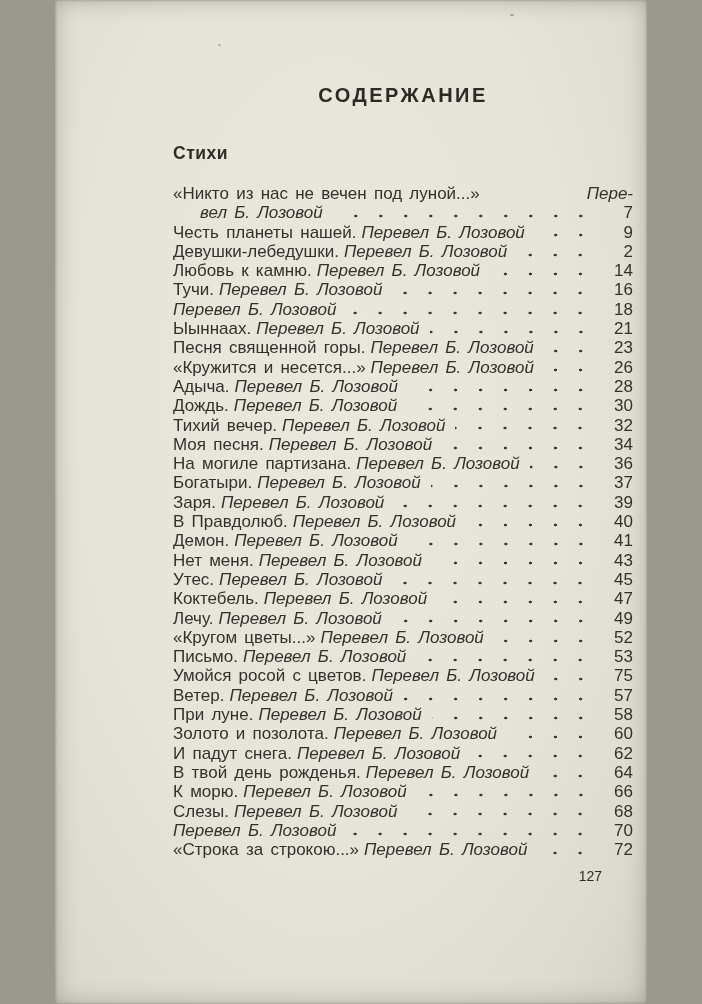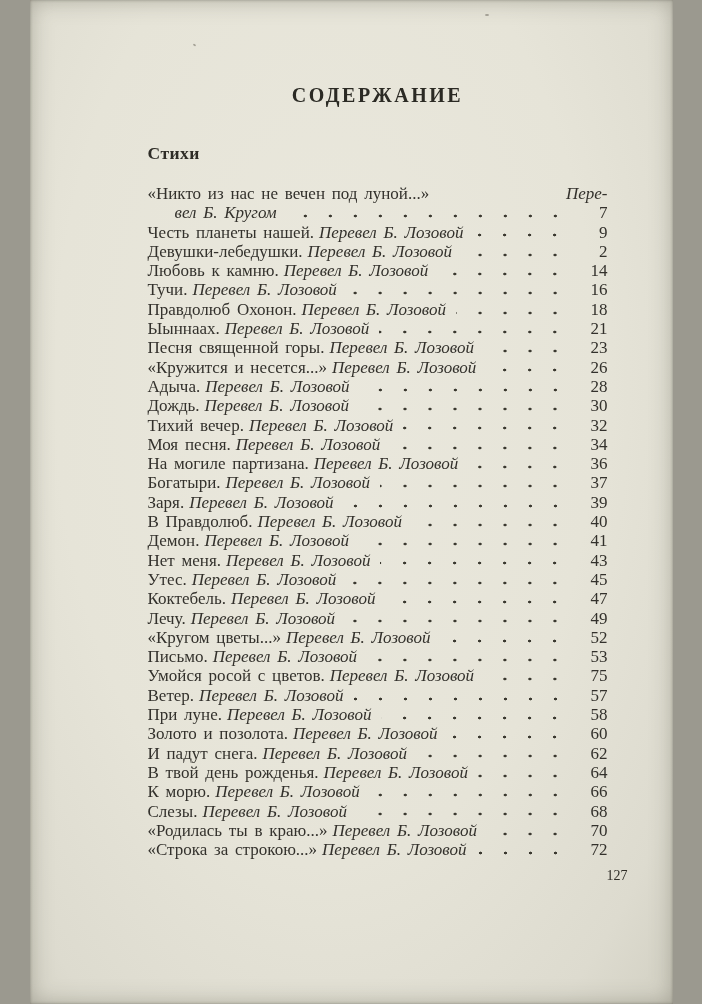--- a/index.html
+++ b/index.html
@@ -1,23 +1,23 @@
 <!DOCTYPE html>
 <html lang="ru"><head>
 <meta charset="utf-8">
 <style>
   html, body { margin: 0; padding: 0; background: #9b998f; }
   .page {
     position: relative;
-    width: 643px;
+    width: 592px;
     height: 1004px;
     margin: 0 auto;
     background: radial-gradient(ellipse at 46% 38%, #eae8dd 0%, #e6e4d8 55%, #ddDBcf 85%, #d2d0c3 100%);
     background-color: #e6e4d8;
-    font-family: Liberation Serif, serif;
+    font-family: Liberation Sans, sans-serif;
     color: #33312c;
     overflow: hidden;
   }
   .page::after {
     content: "";
     position: absolute;
     inset: 0;
     pointer-events: none;
     box-shadow: inset 0 0 22px rgba(88,85,72,.38), inset 0 0 3px rgba(55,53,44,.45);
   }
@@ -98,21 +98,21 @@
     <h1 class="title">СОДЕРЖАНИЕ</h1>
     <h2 class="section">Стихи</h2>
     <div class="toc">
         <div class="row justify">
     <span class="roman">«Никто из нас не вечен под луной...»</span>
     <span class="italic">Пере-</span>
 
   </div>
         <div class="row cont">
 
-    <span class="italic">вел Б. Кругом</span>
+    <span class="italic">вел Б. Лозовой</span>
     <span class="dots"></span>
     <span class="pg">7</span>
   </div>
         <div class="row">
     <span class="roman">Честь планеты нашей.</span>
     <span class="italic">Перевел Б. Лозовой</span>
     <span class="dots"></span>
     <span class="pg">9</span>
   </div>
         <div class="row">
@@ -127,21 +127,20 @@
     <span class="dots"></span>
     <span class="pg">14</span>
   </div>
         <div class="row">
     <span class="roman">Тучи.</span>
     <span class="italic">Перевел Б. Лозовой</span>
     <span class="dots"></span>
     <span class="pg">16</span>
   </div>
         <div class="row">
-    <span class="roman">Правдолюб Охонон.</span>
     <span class="italic">Перевел Б. Лозовой</span>
     <span class="dots"></span>
     <span class="pg">18</span>
   </div>
         <div class="row">
     <span class="roman">Ыыннаах.</span>
     <span class="italic">Перевел Б. Лозовой</span>
     <span class="dots"></span>
     <span class="pg">21</span>
   </div>
@@ -289,21 +288,20 @@
     <span class="dots"></span>
     <span class="pg">66</span>
   </div>
         <div class="row">
     <span class="roman">Слезы.</span>
     <span class="italic">Перевел Б. Лозовой</span>
     <span class="dots"></span>
     <span class="pg">68</span>
   </div>
         <div class="row">
-    <span class="roman">«Родилась ты в краю...»</span>
     <span class="italic">Перевел Б. Лозовой</span>
     <span class="dots"></span>
     <span class="pg">70</span>
   </div>
         <div class="row">
     <span class="roman">«Строка за строкою...»</span>
     <span class="italic">Перевел Б. Лозовой</span>
     <span class="dots"></span>
     <span class="pg">72</span>
   </div>

